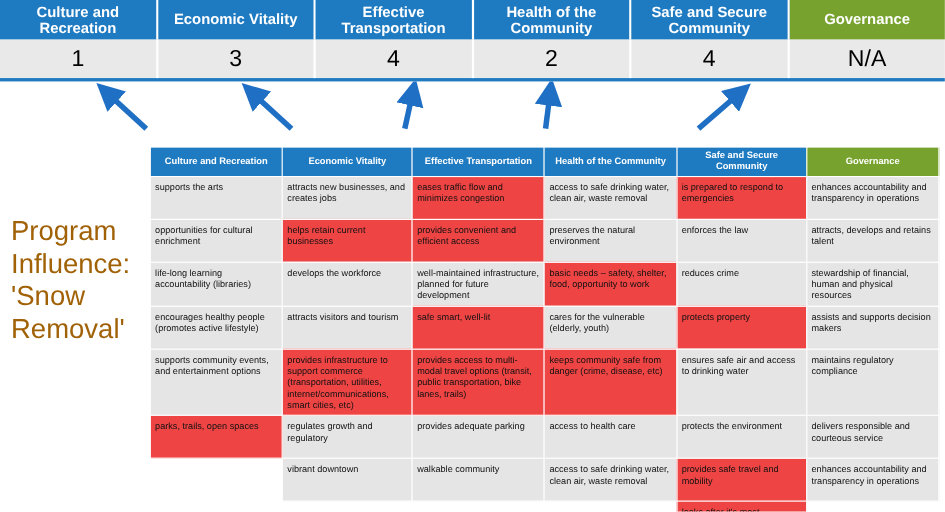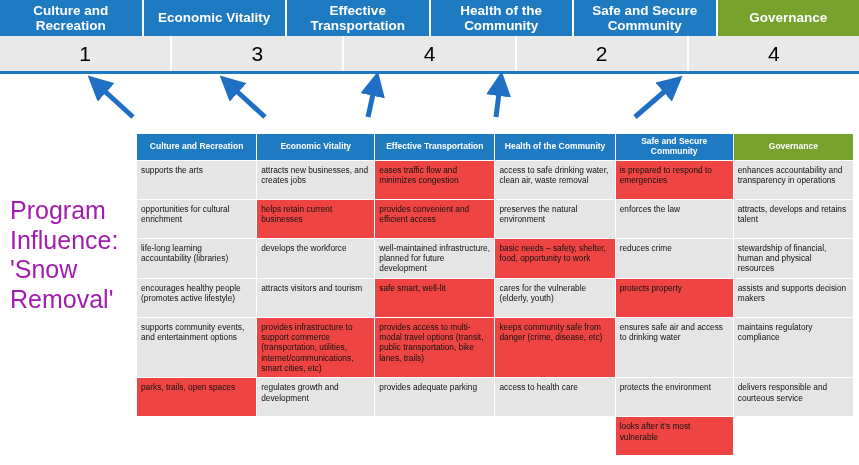--- a/index.html
+++ b/index.html
@@ -73,21 +73,21 @@
     height: 60px;
   }
 
   
   #caption {
     position: absolute;
     left: 10px;
     top: 196px;
     width: 125px;
     font-size: 25px;
-    color: #a21caf;
+    color: #a16207;
     line-height: 1.18;
     text-align: left;
   }
 
   
   #matrix {
     position: absolute;
     left: 136px;
     top: 133px;
     width: 718px;
@@ -138,20 +138,21 @@
     <div class="top-cell top-blue" style="width: 145px; flex: 1 1 0px;">Safe and Secure Community</div>
     <div class="top-cell top-green" style="width: 158px; flex: 1 1 0px;">Governance</div>
   </div>
 
 <div id="score-row">
     <div class="score-cell" style="flex: 1 1 0px;">1</div>
     <div class="score-cell" style="flex: 1 1 0px;">3</div>
     <div class="score-cell" style="flex: 1 1 0px;">4</div>
     <div class="score-cell" style="flex: 1 1 0px;">2</div>
     <div class="score-cell" style="flex: 1 1 0px;">4</div>
+    <div class="score-cell" style="flex: 1 1 0px;">N/A</div>
   </div>
 
 <div id="arrows">
   <svg width="859" height="60" viewBox="0 0 859 60">
     <defs>
       <marker id="ah" markerWidth="5" markerHeight="5" refX="2.2" refY="2.5" orient="auto">
         <path d="M0,0 L5,2.5 L0,5 z" fill="#1F6FC4"></path>
       </marker>
     </defs>
     <g stroke="#1F6FC4" stroke-width="5" marker-end="url(#ah)" fill="none">
@@ -221,28 +222,36 @@
       <tr>
         <td>supports community events, and entertainment options</td>
         <td class="hl">provides infrastructure to support commerce (transportation, utilities, internet/communications, smart cities, etc)</td>
         <td class="hl">provides access to multi-modal travel options (transit, public transportation, bike lanes, trails)</td>
         <td class="hl">keeps community safe from danger (crime, disease, etc)</td>
         <td>ensures safe air and access to drinking water</td>
         <td>maintains regulatory compliance</td>
       </tr>
       <tr>
         <td class="hl">parks, trails, open spaces</td>
-        <td>regulates growth and development</td>
+        <td>regulates growth and regulatory</td>
         <td>provides adequate parking</td>
         <td>access to health care</td>
         <td>protects the environment</td>
         <td>delivers responsible and courteous service</td>
       </tr>
       <tr>
         <td class="empty"></td>
+        <td>vibrant downtown</td>
+        <td>walkable community</td>
+        <td>access to safe drinking water, clean air, waste removal</td>
+        <td class="hl">provides safe travel and mobility</td>
+        <td>enhances accountability and transparency in operations</td>
+      </tr>
+      <tr>
+        <td class="empty"></td>
         <td class="empty"></td>
         <td class="empty"></td>
         <td class="empty"></td>
         <td class="hl">looks after it's most vulnerable</td>
         <td class="empty"></td>
       </tr>
     </tbody>
 </table>
 
 </body></html>

